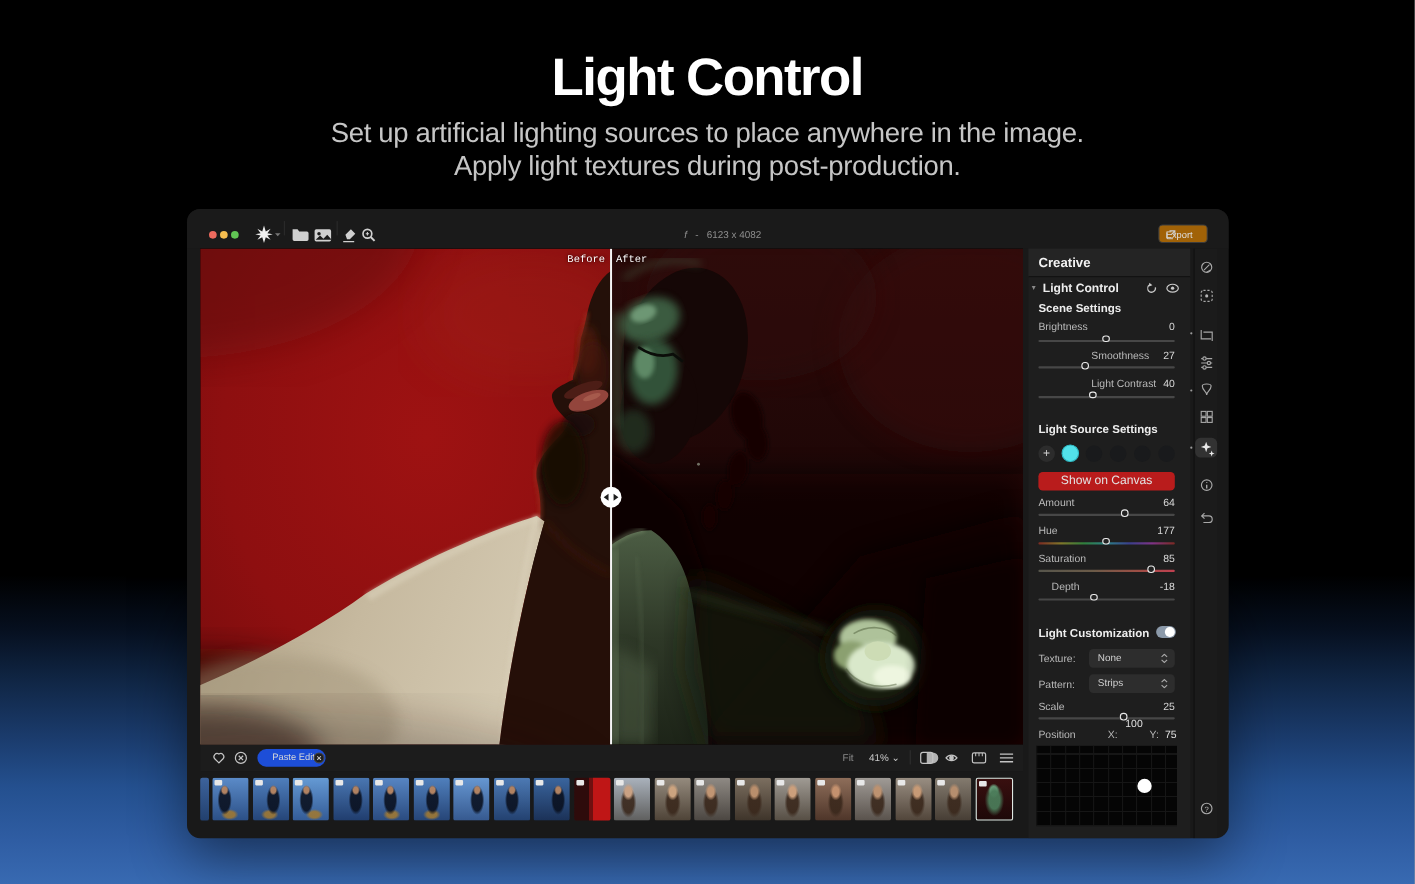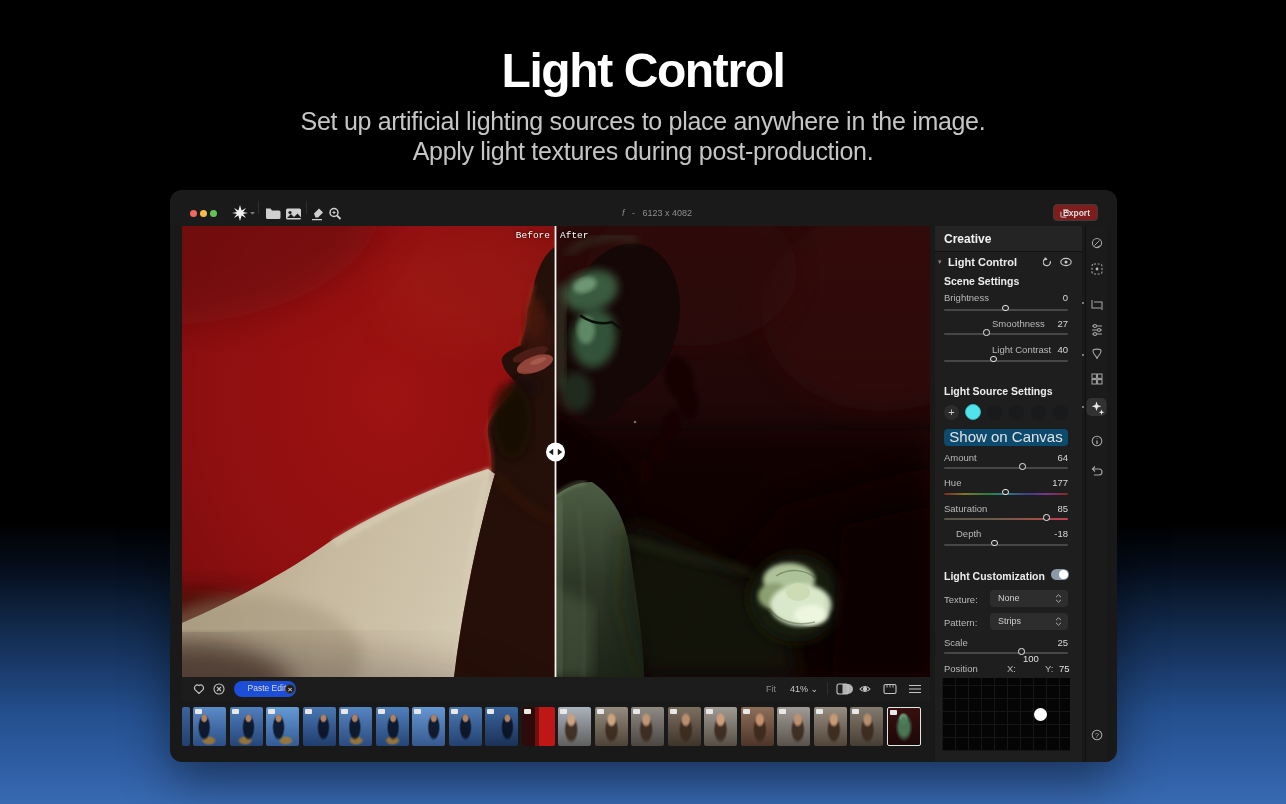--- a/index.html
+++ b/index.html
@@ -22,22 +22,22 @@
   .win {
     left:170px; top:190px; width:947px; height:572px;
     background:#191919; border-radius:12px; overflow:hidden;
     box-shadow:0 18px 50px rgba(0,0,0,.45);
   }
   .titlebar { position:absolute; left:0; top:0; width:100%; height:36px; background:#1a1a1a; }
   .tl { position:absolute; top:20px; width:7px; height:7px; border-radius:50%; }
   .tbtxt { position:absolute; top:18px; font-size:9px; color:#8e8e8e; white-space:nowrap; }
   .export {
     position:absolute; left:883px; top:14px; width:45px; height:17px;
-    background:#7f1d1d; border-radius:4px; border:0.5px solid #3c3c3c;
-    font-size:8.5px; color:#dedede; text-align:right; line-height:16px; padding-right:7px;font-weight:bold;
+    background:#a16207; border-radius:4px; border:0.5px solid #3c3c3c;
+    font-size:8.5px; color:#dedede; text-align:center; line-height:16px; padding-right:7px;
   }
   
   .canvas { left:12px; top:36px; width:748px; height:451px; background:#000; overflow:hidden;text-align:right; }
   .balabel { position:absolute; top:4px; font-family:"Liberation Mono",monospace; font-size:9.5px; color:#fff; text-shadow:0 0 3px rgba(0,0,0,.8); }
   
   .ctb { left:12px; top:487px; width:748px; height:24px; background:#1c1c1c; }
   .chip { position:absolute; left:52px; top:4px; width:62px; height:16px; background:#1d4ed8; border-radius:8px;
           font-size:8.5px; color:#d8d8d8; line-height:15px; padding-left:8px;text-align:center; }
   .ctbtxt { position:absolute; top:7px; font-size:9px; color:#8a8a8a; }
   
@@ -47,22 +47,22 @@
   .panel { left:765px; top:36px; width:147px; height:536px; background:#1e1e1e; font-size:10px; }
   .phead { position:absolute; left:0; top:0; width:147px; height:26px; background:#242424; border-bottom:1px solid #111;
            font-size:12px; font-weight:700; color:#f2f2f2; line-height:26px; padding-left:9px; }
   .plabel { position:absolute; color:#b9b9b9; font-size:9.5px; }
   .pval   { position:absolute; right:14px; color:#d8d8d8; font-size:9.5px; text-align:right; }
   .phdr   { position:absolute; left:9px; color:#ededed; font-size:10.5px; font-weight:700; }
   .track  { position:absolute; left:9px; width:124px; height:2px; background:#474747; border-radius:1px; }
   .knob   { position:absolute; width:6.5px; height:6.5px; border-radius:50%; background:#232323; border:1.5px solid #e9e9e9; top:-3.8px; }
   .ddown  { position:absolute; left:55px; width:78px; height:17px; background:#2d2d2d; border-radius:4px;
             font-size:9px; color:#cfcfcf; line-height:16px; padding-left:8px; }
-  .socbtn { position:absolute; left:9px; top:203px; width:124px; height:17px; background:#0c4a6e; border-radius:4px;
-            font-size:15px; color:#e3e3e3; text-align:center; line-height:16px; }
+  .socbtn { position:absolute; left:9px; top:203px; width:124px; height:17px; background:#b91c1c; border-radius:4px;
+            font-size:11px; color:#e3e3e3; text-align:center; line-height:16px; }
   
   .rail { left:915px; top:36px; width:22px; height:536px; background:#1b1b1b; border-left:1px solid #101010; }
 </style>
 </head>
 <body>
   <div class="abs h1">Light Control</div>
   <div class="abs sub">Set up artificial lighting sources to place anywhere in the image.<br>Apply light textures during post-production.</div>
 
   <div class="abs win">
     <div class="titlebar">

